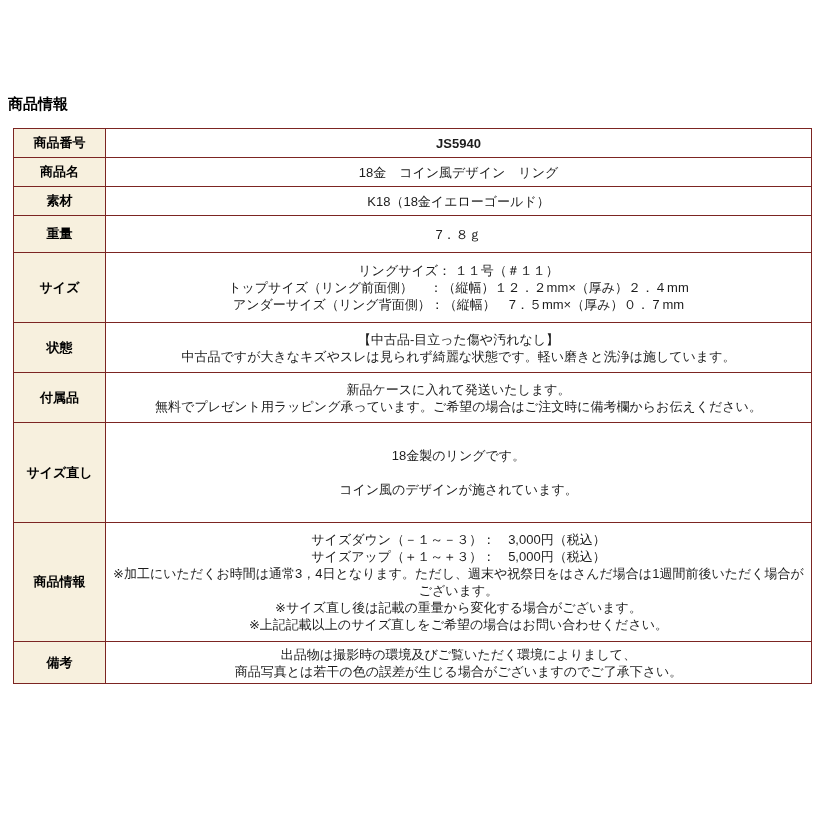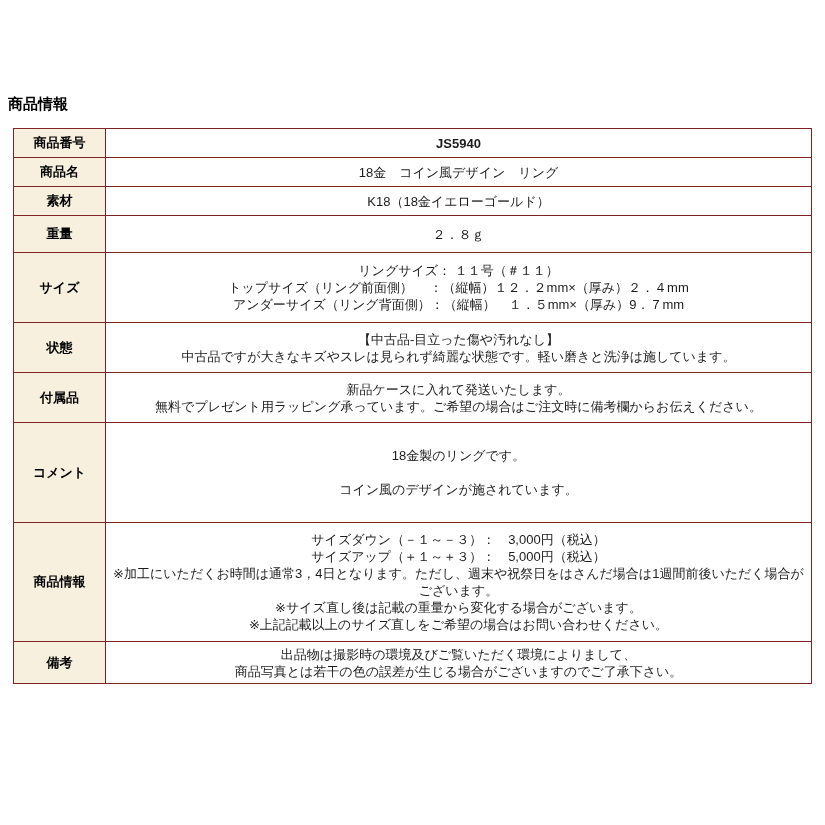--- a/index.html
+++ b/index.html
@@ -77,44 +77,44 @@
     <td>18金　コイン風デザイン　リング</td>
   </tr>
 
   <tr>
     <th>素材</th>
     <td>K18（18金イエローゴールド）</td>
   </tr>
 
   <tr>
     <th>重量</th>
-    <td>２．８ｇ</td>
+    <td>7．８ｇ</td>
   </tr>
 
   <tr>
     <th>サイズ</th>
     <td>リングサイズ： １１号（＃１１）
 トップサイズ（リング前面側）　 ：（縦幅）１２．２mm×（厚み）２．４mm
-アンダーサイズ（リング背面側）：（縦幅）　１．５mm×（厚み）9．７mm</td>
+アンダーサイズ（リング背面側）：（縦幅）　7．５mm×（厚み）０．７mm</td>
   </tr>
 
   <tr>
     <th>状態</th>
     <td>【中古品-目立った傷や汚れなし】
 中古品ですが大きなキズやスレは見られず綺麗な状態です。軽い磨きと洗浄は施しています。</td>
   </tr>
 
   <tr>
     <th>付属品</th>
     <td>新品ケースに入れて発送いたします。
 無料でプレゼント用ラッピング承っています。ご希望の場合はご注文時に備考欄からお伝えください。</td>
   </tr>
 
   <tr>
-    <th>コメント</th>
+    <th>サイズ直し</th>
     <td>18金製のリングです。
 
 コイン風のデザインが施されています。</td>
   </tr>
 
   <tr>
     <th>商品情報</th>
     <td>サイズダウン（－１～－３）：　3,000円（税込）
 サイズアップ（＋１～＋３）：　5,000円（税込）
 ※加工にいただくお時間は通常3，4日となります。ただし、週末や祝祭日をはさんだ場合は1週間前後いただく場合がございます。

